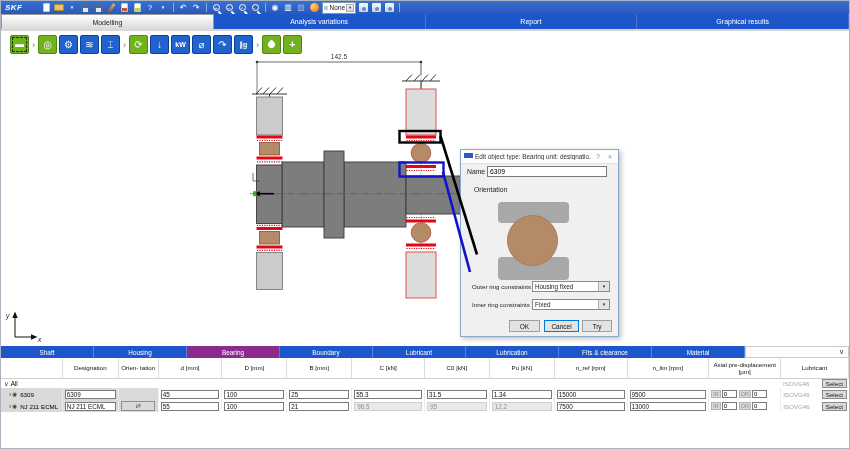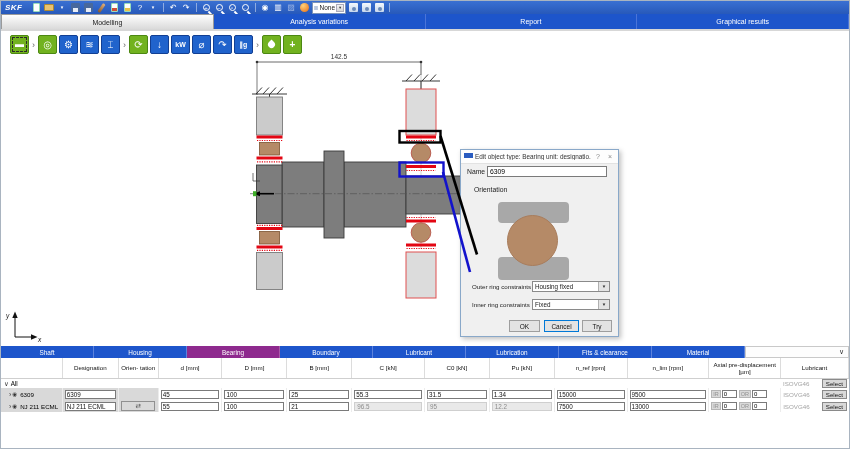--- a/index.html
+++ b/index.html
@@ -2,21 +2,21 @@
 <html><head>
 <meta charset="utf-8">
 <style>
   html,body{margin:0;padding:0;background:#e9e9e9;}
   .app{position:relative;width:850px;height:449px;background:#fff;border:1px solid #a9b4c0;
        box-sizing:border-box;overflow:hidden;font-family:"Liberation Sans",sans-serif;}
 
   
   .topbar{position:absolute;top:0;left:0;right:0;height:13px;background:linear-gradient(#3a70d2,#2759ba);
           display:flex;align-items:center;padding:0 4px;gap:2px;z-index:3;}
-  .logo{font-size:8px;font-weight:bold;font-style:italic;color:#fff;letter-spacing:.5px;margin-right:6px;}
+  .logo{font-size:8px;font-weight:bold;font-style:italic;color:#fff;letter-spacing:.5px;margin-right:16px;}
   .tbi{height:11px;min-width:11px;display:inline-flex;align-items:center;justify-content:center;
        font-size:8px;color:#fff;line-height:1;}
   .tsep{width:1px;height:9px;background:rgba(255,255,255,.45);margin:0 2px;}
   .ic-page{width:7px;height:9px;background:#fdfdfd;border:1px solid #9db;border-radius:1px;box-sizing:border-box;}
   .ic-page.red{box-shadow:inset 0 -3px 0 #d05038;}
   .ic-page.yel{box-shadow:inset 0 -3px 0 #e8c14a;}
   .ic-folder{width:10px;height:7px;background:#e9c270;border:1px solid #b08a30;border-radius:1px;box-sizing:border-box;}
   .ic-floppy{width:9px;height:9px;background:#48689c;border-radius:1px;position:relative;}
   .ic-floppy::after{content:'';position:absolute;left:2px;bottom:0;width:5px;height:4px;background:#e6ecf6;}
   .ic-brush{width:3px;height:10px;background:linear-gradient(#e2b07a,#8a5a2a);transform:rotate(35deg);border-radius:1px;}

